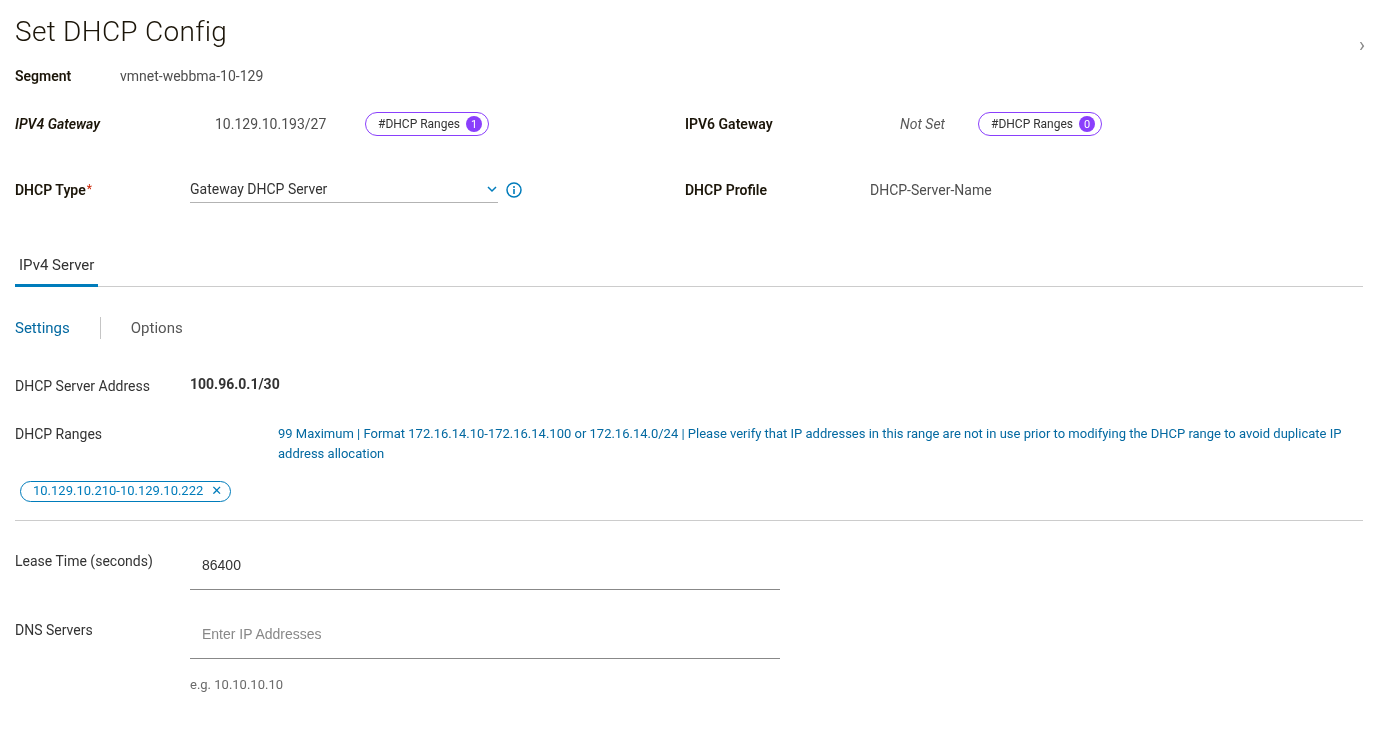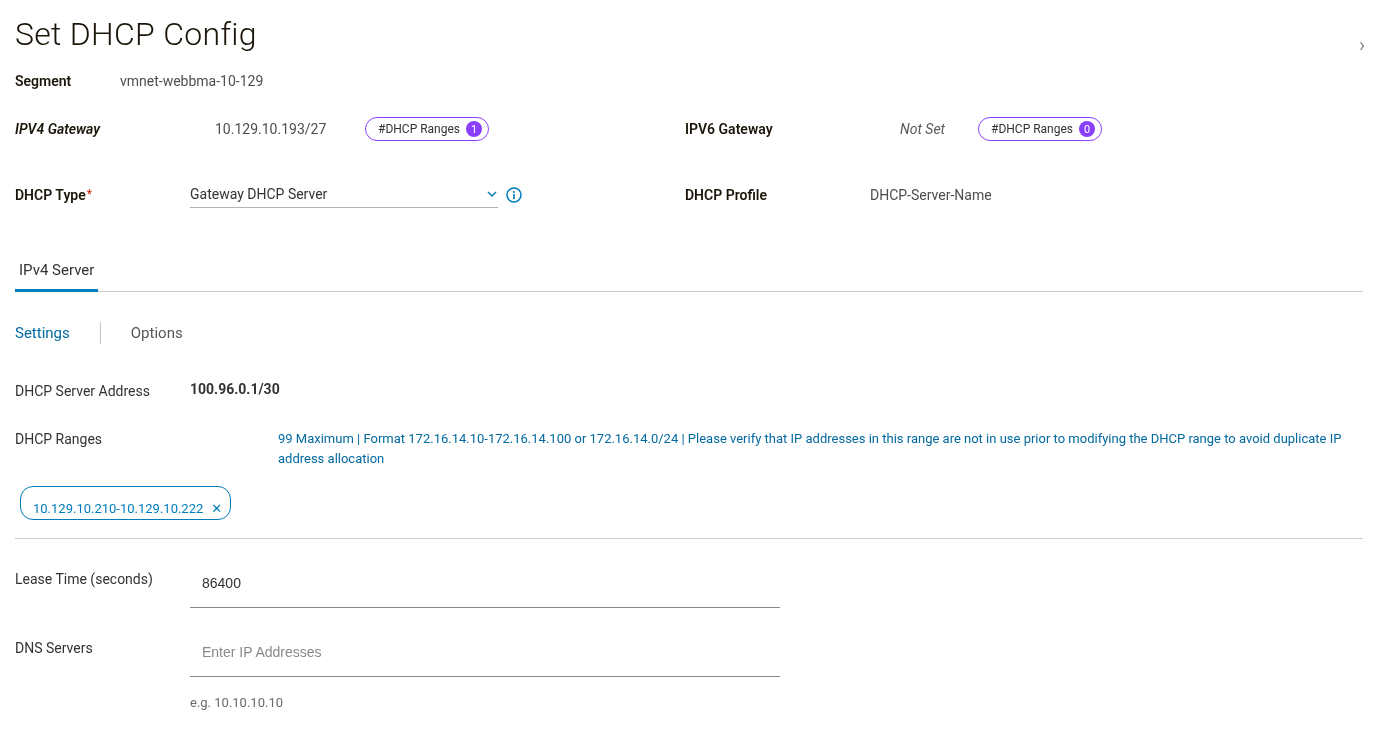--- a/index.html
+++ b/index.html
@@ -9,21 +9,21 @@
     }
     body {
       font-family: -apple-system, BlinkMacSystemFont, "Segoe UI", Roboto, "Helvetica Neue", Arial, sans-serif;
       background: #ffffff;
       color: #1b1509;
       font-size: 14px;
       padding: 15px;
       width: 1378px;
     }
     .page-title {
-      font-size: 32px;
+      font-size: 28px;
       font-weight: 300;
       color: #1b1509;
       margin-bottom: 20px;
       letter-spacing: 0.3px;
     }
     .label {
       font-weight: 600;
       color: #1b1509;
       font-size: 14px;
     }
@@ -205,21 +205,21 @@
       font-size: 13px;
       color: #0369a1;
       line-height: 1.5;
       max-width: 1085px;
     }
     .range-chip {
       display: inline-flex;
       align-items: flex-start;
       border: 1px solid #007cbb;
       border-radius: 13px;
-      padding: 14px 8px 3px 12px;
+      padding: 1px 8px 3px 12px;
       font-size: 13px;
       color: #007cbb;
       margin-bottom: 14px;
       margin-left: 5px;
     }
     .range-chip-close {
       margin-left: 8px;
       cursor: pointer;
       font-size: 13px;
       color: #007cbb;

